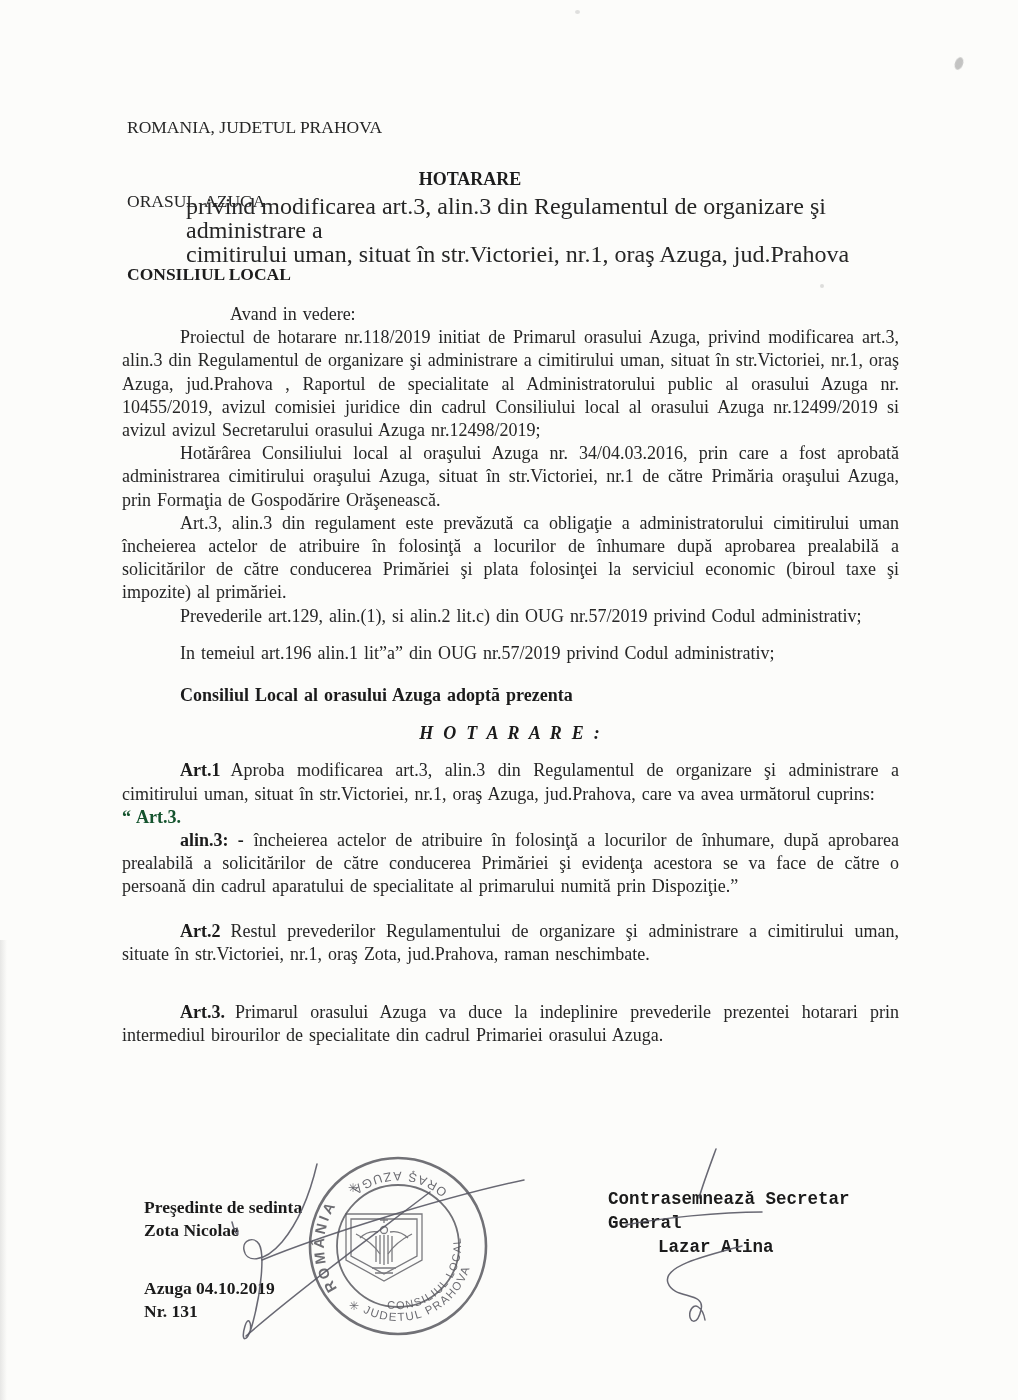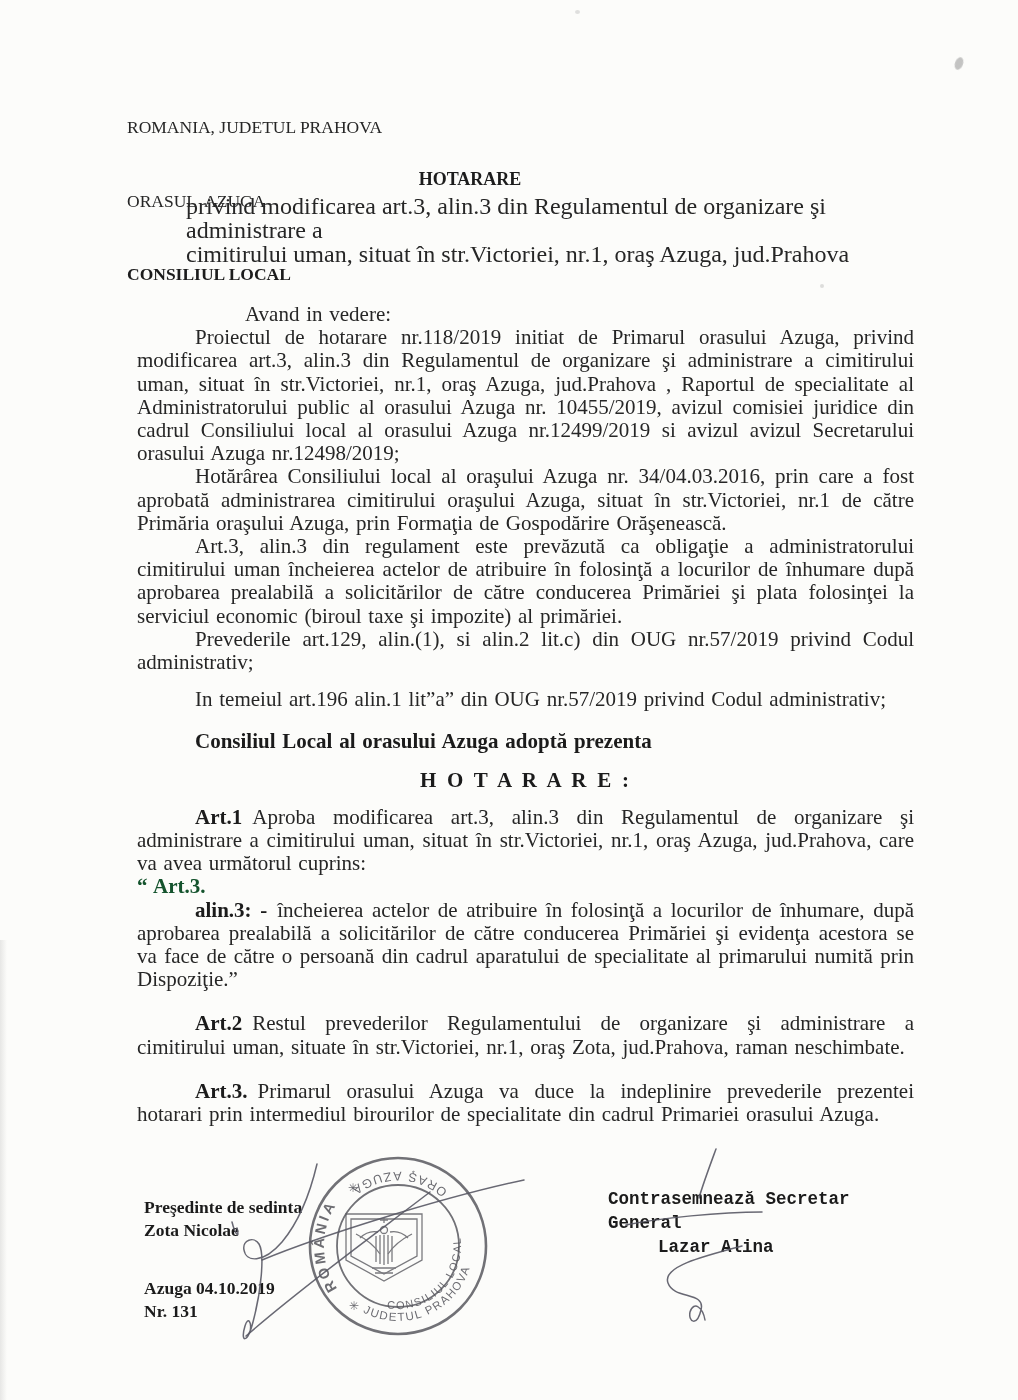--- a/index.html
+++ b/index.html
@@ -12,30 +12,30 @@
     color:#262626;
     overflow:hidden;
   }
   
   .letterhead{position:absolute;left:127px;top:66px;font-size:17.5px;line-height:24.5px;white-space:pre;}
   .letterhead .bold{font-weight:bold;color:#1c1c1c;}
   
   .doc-title{position:absolute;left:0;top:169px;width:940px;text-align:center;font-weight:bold;font-size:18px;color:#1c1c1c;}
   .doc-subtitle{position:absolute;left:186px;top:194px;width:700px;font-size:24px;line-height:24px;}
   
-  .body-text{position:absolute;left:137px;top:303px;width:777px;font-size:21px;line-height:23.2px;word-spacing:1.5px;}
+  .body-text{position:absolute;left:122px;top:303px;width:777px;font-size:18px;line-height:23.2px;word-spacing:1.5px;}
   .body-text p{margin:0;text-align:justify;text-indent:58px;}
   .body-text p.intro{text-indent:108px;text-align:left;}
   .body-text p.legal{margin-top:14px;}
   .body-text p.adoption{margin-top:19px;font-weight:bold;color:#1b1b1b;text-align:left;}
-  .body-text p.decision-heading{margin-top:15px;text-align:center;text-indent:0;font-weight:bold;letter-spacing:2px;color:#1b1b1b;}
+  .body-text p.decision-heading{margin-top:15px;text-align:center;text-indent:0;font-weight:bold;letter-spacing:2px;color:#1b1b1b;font-style:italic;}
   .body-text p.art1{margin-top:14px;}
   .body-text p.quote-open{text-indent:0;font-weight:bold;color:#14532d;text-align:left;}
   .body-text p.art2{margin-top:21px;}
-  .body-text p.art3{margin-top:21px;}
+  .body-text p.art3{margin-top:35px;}
   .lead{font-weight:bold;color:#1b1b1b;margin-right:10px;}
   
   .sig-left{position:absolute;left:144px;top:1196px;width:166px;text-align:left;font-weight:bold;font-size:17.5px;line-height:23px;color:#1b1b1b;}
   .sig-date{position:absolute;left:144px;top:1277px;font-weight:bold;font-size:17.5px;line-height:23px;color:#1b1b1b;}
   .sig-right{position:absolute;left:608px;top:1187px;width:280px;font-weight:bold;font-size:17.5px;line-height:24px;color:#1b1b1b;font-family:Liberation Mono, monospace;}
   .sig-right .name{padding-left:50px;}
   
   .smudge-left{position:absolute;left:0;top:940px;width:7px;height:460px;
     background:linear-gradient(to right,rgba(120,120,120,.16),rgba(120,120,120,0));}
   .speck{position:absolute;border-radius:50%;background:rgba(110,110,110,.4);filter:blur(.7px);}

